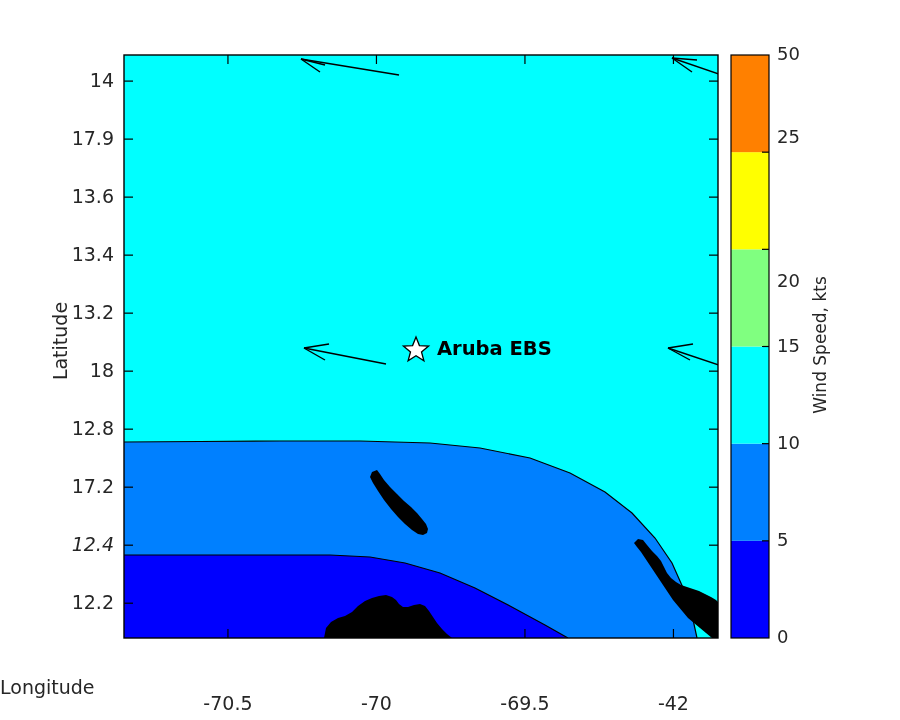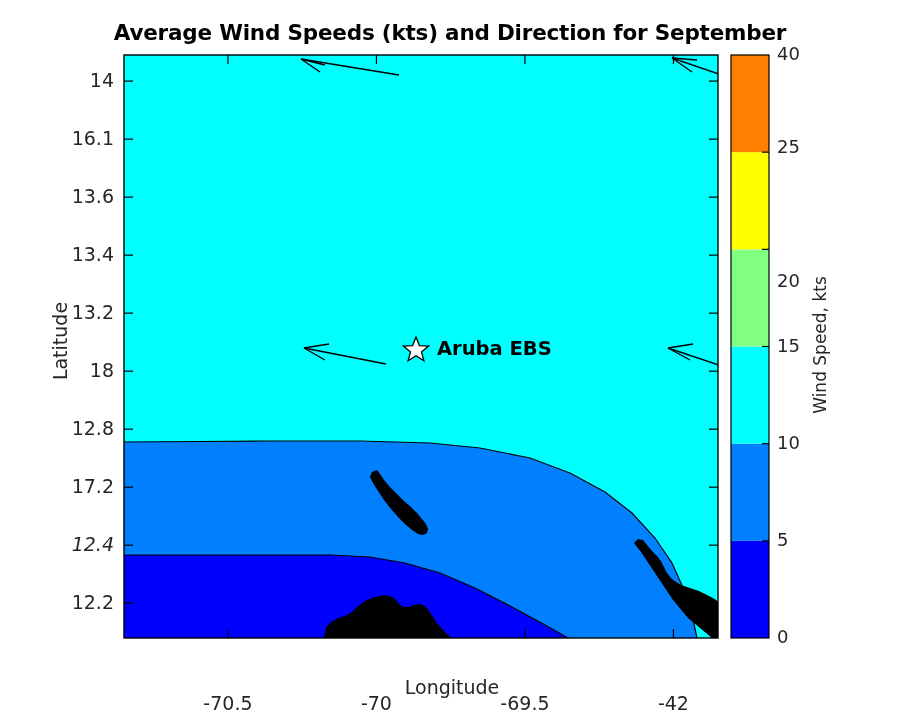--- a/index.html
+++ b/index.html
@@ -37,22 +37,20 @@
     position: absolute;
     font-family: "DejaVu Sans", sans-serif;
     font-size: 19px;
     color: #262626;
     white-space: nowrap;
   }
   #xlabel {
     left: 0;
     top: 676px;
     width: 842px;
-    text-align: center;
-    padding-left: 31px;
   }
   #ylabel {
     left: -20px;
     top: 330px;
     width: 160px;
     text-align: center;
     transform: rotate(-90deg);
     transform-origin: center center;
   }
   #cblabel {
@@ -73,21 +71,20 @@
   }
   .ytick-text { text-align: right; }
   .xtick-text { text-align: center; margin-top: 44px; }
   .cbtick-text { text-align: left; font-size: 18px; }
 </style>
 </head>
 <body>
 
 <div id="figure">
 
-  <div class="fig-title">Average Wind Speeds (kts) and Direction for September</div>
 
   <div class="axis-label" id="xlabel">Longitude</div>
   <div class="axis-label" id="ylabel">Latitude</div>
   <div class="axis-label" id="cblabel">Wind Speed, kts</div>
 
   <svg id="plot" width="900" height="720" viewBox="0 0 900 720" style="position:absolute;left:0;top:0;">
     <defs>
       <clipPath id="axesClip">
         <rect x="124" y="55" width="594" height="583"></rect>
       </clipPath>
@@ -210,32 +207,32 @@
 
   <div id="ytick-labels">
       <div class="tick-text ytick-text" style="left: 30px; width: 84px; top: 591.194px;">12.2</div>
       <div class="tick-text ytick-text" style="left: 30px; width: 84px; top: 533.184px; font-style: italic;">12.4</div>
       <div class="tick-text ytick-text" style="left: 30px; width: 84px; top: 475.174px;">17.2</div>
       <div class="tick-text ytick-text" style="left: 30px; width: 84px; top: 417.164px;">12.8</div>
       <div class="tick-text ytick-text" style="left: 30px; width: 84px; top: 359.154px;">18</div>
       <div class="tick-text ytick-text" style="left: 30px; width: 84px; top: 301.144px;">13.2</div>
       <div class="tick-text ytick-text" style="left: 30px; width: 84px; top: 243.134px;">13.4</div>
       <div class="tick-text ytick-text" style="left: 30px; width: 84px; top: 185.124px;">13.6</div>
-      <div class="tick-text ytick-text" style="left: 30px; width: 84px; top: 127.114px;">16.1</div>
+      <div class="tick-text ytick-text" style="left: 30px; width: 84px; top: 127.114px;">17.9</div>
       <div class="tick-text ytick-text" style="left: 30px; width: 84px; top: 69.1045px;">14</div>
     </div>
   <div id="xtick-labels">
       <div class="tick-text xtick-text" style="left: 167.95px; width: 120px; top: 648px;">-70.5</div>
       <div class="tick-text xtick-text" style="left: 316.45px; width: 120px; top: 648px;">-70</div>
       <div class="tick-text xtick-text" style="left: 464.95px; width: 120px; top: 648px;">-69.5</div>
       <div class="tick-text xtick-text" style="left: 613.45px; width: 120px; top: 648px;">-42</div>
     </div>
   <div id="cbtick-labels">
       <div class="tick-text cbtick-text" style="left: 777px; width: 60px; top: 626px;">0</div>
       <div class="tick-text cbtick-text" style="left: 777px; width: 60px; top: 528.833px;">5</div>
       <div class="tick-text cbtick-text" style="left: 777px; width: 60px; top: 431.667px;">10</div>
       <div class="tick-text cbtick-text" style="left: 777px; width: 60px; top: 334.5px;">15</div>
       <div class="tick-text cbtick-text" style="left: 777px; width: 60px; top: 237.333px; margin-top: 33px;">20</div>
-      <div class="tick-text cbtick-text" style="left: 777px; width: 60px; top: 136px;">25</div>
-      <div class="tick-text cbtick-text" style="left: 777px; width: 60px; top: 43px;">40</div>
+      <div class="tick-text cbtick-text" style="left: 777px; width: 60px; top: 126px;">25</div>
+      <div class="tick-text cbtick-text" style="left: 777px; width: 60px; top: 43px;">50</div>
     </div>
 
 </div>
 
 </body></html>

